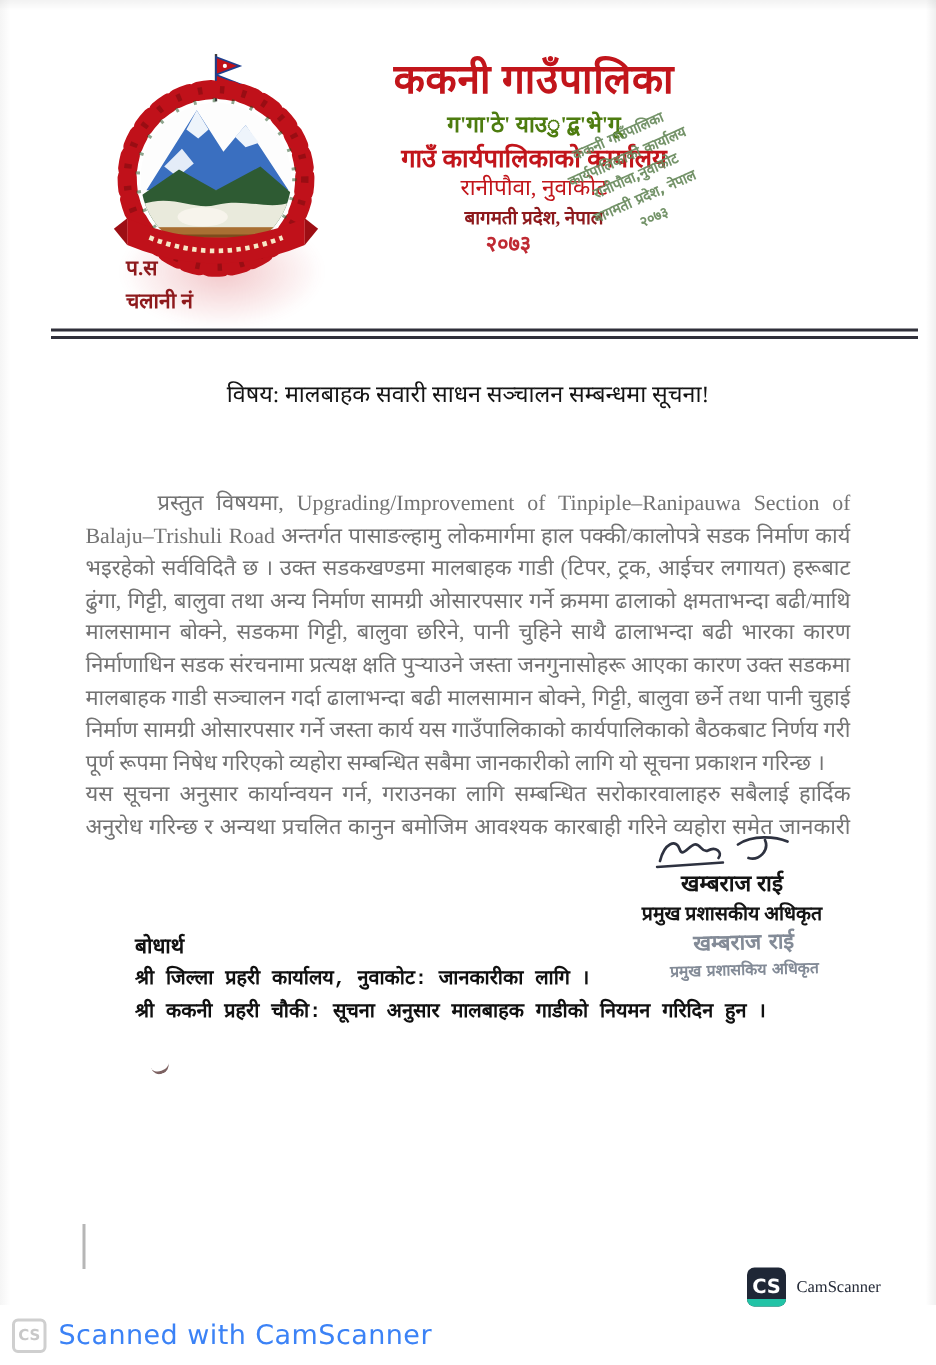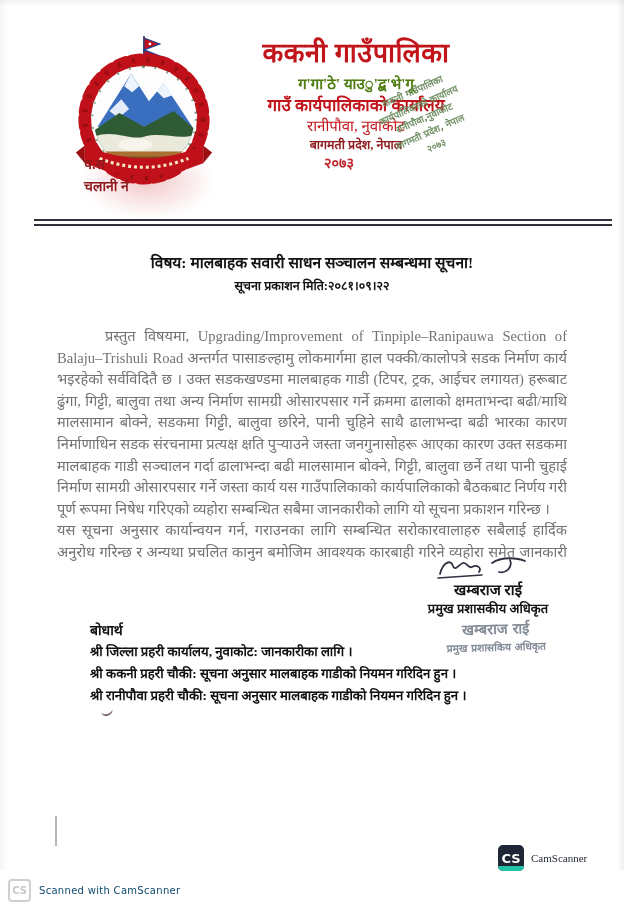--- a/index.html
+++ b/index.html
@@ -26,48 +26,48 @@
   .head .office{font-size:17px;font-weight:700;color:#c2151b;margin-top:3px;}
   .head .place{font-size:15px;font-weight:400;color:#c2151b;margin-top:3px;}
   .head .prov{font-size:12.5px;font-weight:700;color:#8e1a1d;margin-top:3px;}
   .head .year{font-size:14.5px;font-weight:700;color:#bf2a33;margin-top:3px;margin-right:34px;}
 
   .head-stamp{position:absolute;left:332px;top:120px;width:170px;
       transform:rotate(-24deg);transform-origin:left top;
       color:rgba(104,138,92,.92);font-family:"DejaVu Sans",sans-serif;
       font-size:9.5px;line-height:1.55;text-align:center;font-weight:700;}
 
-  .refs{position:absolute;left:84px;top:154px;font-weight:700;color:#8e1a1d;
+  .refs{position:absolute;left:84px;top:169px;font-weight:700;color:#8e1a1d;
         font-size:14px;line-height:1.55;}
 
   .double-rule{position:absolute;left:34px;top:219px;width:578px;height:3px;
       border-top:2.5px solid #30303a;border-bottom:2px solid #30303a;}
 
   .subject{position:absolute;left:0;top:251px;width:624px;text-align:center;
-      font-size:15.5px;font-weight:700;color:#141414;}
+      font-size:15.5px;font-weight:400;color:#141414;}
   .pubdate{position:absolute;left:0;top:277px;width:624px;text-align:center;
       font-size:12.5px;font-weight:700;color:#141414;}
 
   .body-text{position:absolute;left:57px;top:326px;width:510px;height:242px;overflow:hidden;
       font-size:14.6px;line-height:21.6px;text-align:justify;color:#737373;}
   .body-text p{margin:0;}
   .body-text p.first{text-indent:48px;}
 
   .sig-squiggle{position:absolute;left:432px;top:553px;}
   .sig-block{position:absolute;left:382px;top:581px;width:212px;text-align:center;
       font-weight:700;color:#141414;line-height:1.3;}
   .sig-block .sig-name{font-size:15px;}
   .sig-block .sig-title{font-size:13px;}
   .sig-stamp{position:absolute;left:398px;top:620px;width:196px;text-align:center;
       color:#838b97;font-family:"DejaVu Sans",sans-serif;transform:rotate(-1.5deg);
       line-height:1.35;}
   .sig-stamp .st-name{font-size:14.5px;font-weight:700;}
   .sig-stamp .st-title{font-size:10.5px;font-weight:700;}
 
-  .cc{position:absolute;left:90px;top:620px;width:470px;color:#101010;}
+  .cc{position:absolute;left:90px;top:620px;width:470px;color:#101010;font-family:Liberation Mono, monospace;}
   .cc .cc-head{font-size:14px;font-weight:700;margin-bottom:2px;}
   .cc .cc-item{font-size:13.2px;font-weight:700;line-height:22px;}
 
   .tick-mark{position:absolute;left:101px;top:708px;width:12px;height:6px;
       border-bottom:2px solid #5c3a3a;border-radius:0 0 8px 8px;transform:rotate(-18deg);opacity:.8;}
   .pen-line{position:absolute;left:55px;top:816px;width:2px;height:30px;background:#8f8f8f;opacity:.65;}
 
   
   .cs-brand{position:absolute;left:498px;top:845px;display:flex;align-items:center;}
   .cs-badge{position:relative;width:26px;height:26px;background:#1f2736;border-radius:5px;
@@ -77,21 +77,21 @@
       background:#22c3a6;border-radius:0 0 5px 5px;}
   .cs-brand .brand-text{margin-left:7px;font-family:"Liberation Serif",serif;
       font-size:11px;color:#252b38;}
 
   
   .scan-footer{position:absolute;left:8px;top:879px;display:flex;align-items:center;}
   .cs-badge-outline{width:19px;height:19px;border:2px solid #cfcfcf;border-radius:4px;
       color:#c8c8c8;font-family:"DejaVu Sans",sans-serif;font-weight:700;font-size:10px;
       display:flex;align-items:center;justify-content:center;background:#fff;}
   .scan-footer .foot-text{margin-left:8px;font-family:"DejaVu Sans",sans-serif;
-      font-size:10px;color:#0c4a6e;letter-spacing:.3px;}
+      font-size:18px;color:#3b82f6;letter-spacing:.3px;}
 </style>
 </head>
 <body>
 
 <div class="page">
 
   <div class="edge-top"></div>
   <div class="edge-right"></div>
   <div class="edge-left"></div>
 
@@ -156,21 +156,20 @@
   </div>
 
   <div class="refs">
     <div>प.स</div>
     <div>चलानी नं</div>
   </div>
 
   <div class="double-rule"></div>
 
   <div class="subject">विषय: मालबाहक सवारी साधन सञ्चालन सम्बन्धमा सूचना!</div>
-  <div class="pubdate">सूचना प्रकाशन मिति:२०८१।०९।२२</div>
 
   <div class="body-text">
     <p class="first">प्रस्तुत विषयमा, Upgrading/Improvement of Tinpiple–Ranipauwa Section of Balaju–Trishuli Road अन्तर्गत पासाङल्हामु लोकमार्गमा हाल पक्की/कालोपत्रे सडक निर्माण कार्य भइरहेको सर्वविदितै छ । उक्त सडकखण्डमा मालबाहक गाडी (टिपर, ट्रक, आईचर लगायत) हरूबाट ढुंगा, गिट्टी, बालुवा तथा अन्य निर्माण सामग्री ओसारपसार गर्ने क्रममा ढालाको क्षमताभन्दा बढी/माथि मालसामान बोक्ने, सडकमा गिट्टी, बालुवा छरिने, पानी चुहिने साथै ढालाभन्दा बढी भारका कारण निर्माणाधिन सडक संरचनामा प्रत्यक्ष क्षति पुऱ्याउने जस्ता जनगुनासोहरू आएका कारण उक्त सडकमा मालबाहक गाडी सञ्चालन गर्दा ढालाभन्दा बढी मालसामान बोक्ने, गिट्टी, बालुवा छर्ने तथा पानी चुहाई निर्माण सामग्री ओसारपसार गर्ने जस्ता कार्य यस गाउँपालिकाको कार्यपालिकाको बैठकबाट निर्णय गरी पूर्ण रूपमा निषेध गरिएको व्यहोरा सम्बन्धित सबैमा जानकारीको लागि यो सूचना प्रकाशन गरिन्छ ।</p>
     <p>यस सूचना अनुसार कार्यान्वयन गर्न, गराउनका लागि सम्बन्धित सरोकारवालाहरु सबैलाई हार्दिक अनुरोध गरिन्छ र अन्यथा प्रचलित कानुन बमोजिम आवश्यक कारबाही गरिने व्यहोरा समेत जानकारी गराइन्छ ।</p>
   </div>
 
   <svg class="sig-squiggle" width="100" height="32" viewBox="0 0 100 32">
     <path d="M8,21 C11,9 19,6 21,13 C23,19 27,11 31,10 C35,9 36,16 40,14 C45,11 50,15 47,19" fill="none" stroke="#2e3240" stroke-width="1.8" stroke-linecap="round"></path>
     <path d="M6,25 L50,22" fill="none" stroke="#2e3240" stroke-width="1.6" stroke-linecap="round"></path>
     <path d="M60,10 C70,3 86,5 93,8" fill="none" stroke="#2e3240" stroke-width="1.8" stroke-linecap="round"></path>
@@ -182,21 +181,20 @@
   </div>
   <div class="sig-stamp">
     <div class="st-name">खम्बराज राई</div>
     <div class="st-title">प्रमुख प्रशासकिय अधिकृत</div>
   </div>
 
   <div class="cc">
     <div class="cc-head">बोधार्थ</div>
     <div class="cc-item">श्री जिल्ला प्रहरी कार्यालय, नुवाकोट: जानकारीका लागि ।</div>
     <div class="cc-item">श्री ककनी प्रहरी चौकी: सूचना अनुसार मालबाहक गाडीको नियमन गरिदिन हुन ।</div>
-    <div class="cc-item">श्री रानीपौवा प्रहरी चौकी: सूचना अनुसार मालबाहक गाडीको नियमन गरिदिन हुन ।</div>
   </div>
 
   <div class="tick-mark"></div>
   <div class="pen-line"></div>
 
   <div class="cs-brand">
     <div class="cs-badge">CS</div>
     <div class="brand-text">CamScanner</div>
   </div>
 

